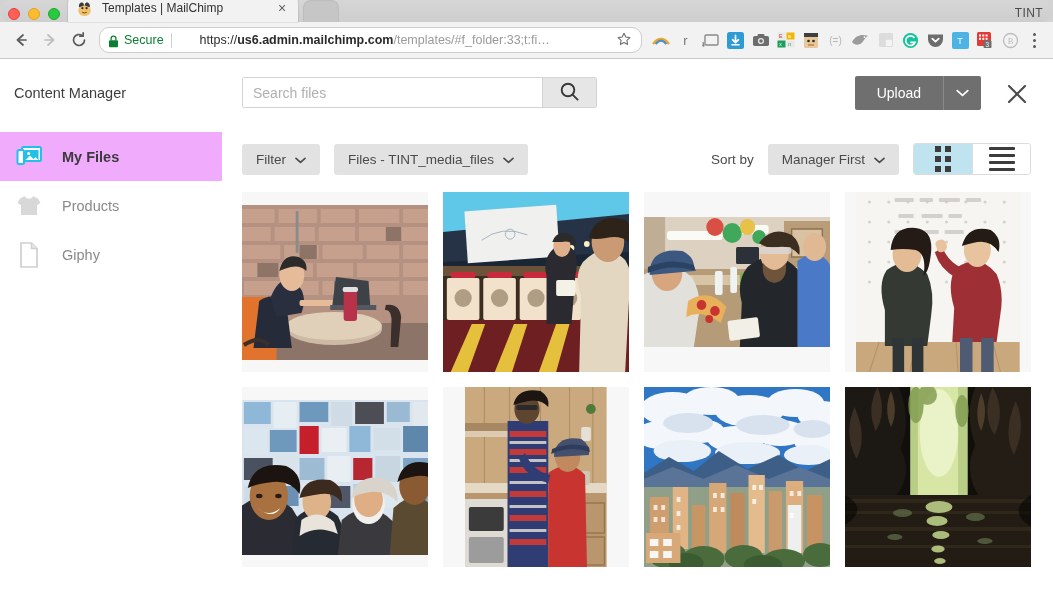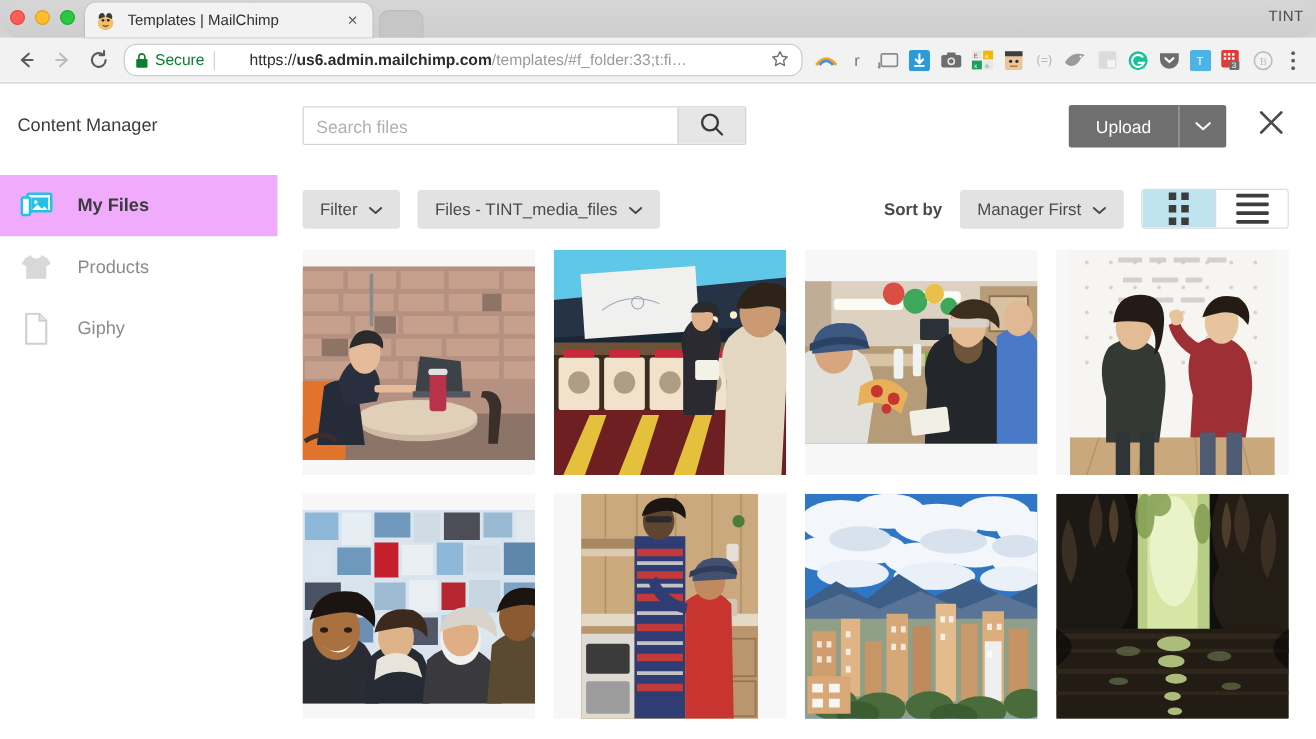--- a/index.html
+++ b/index.html
@@ -7,21 +7,21 @@
     width: 1053px; height: 591px;
     overflow: hidden;
     font-family: "Liberation Sans", sans-serif;
     background: #ffffff;
   }
 
   
   .browser-chrome { width: 1053px; background: #d3d3d3; }
 
   .tabstrip {
-    height: 30px; position: relative;
+    height: 22px; position: relative;
     display: flex; align-items: flex-end;
     background: linear-gradient(#d6d6d6, #cecece);
     border-radius: 14px;
   }
   .traffic-lights {
     position: absolute; left: 8px; top: 8px;
     display: flex; gap: 8px; align-items: center;
   }
   .tl { width: 12px; height: 12px; border-radius: 50%; display: block; }
   .tl.red    { background: #ff5f57; border: 1px solid #e0443e; }
@@ -119,21 +119,21 @@
     font-family: "Liberation Sans", sans-serif; font-size: 14px; color: #444;
     background: #fff;
   }
   .search-input::placeholder { color: #b0b0b0; }
   .search-btn {
     width: 54px; flex: 0 0 54px; background: #e6e6e6;
     border: none; border-left: 1px solid #d4d4d4;
     display: flex; align-items: center; justify-content: center; cursor: pointer;
   }
 
-  .cm-header-right { margin-left: auto; display: flex; align-items: center; gap: 22px; }
+  .cm-header-right { margin-left: auto; display: flex; align-items: flex-end; gap: 22px; }
   .upload-group { display: flex; align-items: stretch; height: 34px; }
   .upload-btn {
     background: #706f6f; color: #fff; border: none;
     font-family: "Liberation Sans", sans-serif; font-size: 14px;
     padding: 0 22px; border-radius: 2px 0 0 2px; cursor: pointer;
   }
   .upload-caret {
     background: #706f6f; color: #fff; border: none;
     border-left: 1px solid #8a8a8a; width: 38px;
     border-radius: 0 2px 2px 0; cursor: pointer;
@@ -162,21 +162,21 @@
 
   .filterbar { display: flex; align-items: center; height: 66px; }
   .pill {
     background: #e2e2e2; border: none; border-radius: 3px;
     font-family: "Liberation Sans", sans-serif; font-size: 13.5px; color: #4a4a4a;
     height: 31px; padding: 0 14px; cursor: pointer;
     display: inline-flex; align-items: center; gap: 9px;
   }
   .filterbar .pill + .pill { margin-left: 14px; }
   .filter-right { margin-left: auto; display: flex; align-items: center; gap: 14px; }
-  .sortby-label { font-size: 13.5px; color: #4a4a4a; font-weight: bold; }
+  .sortby-label { font-size: 13.5px; color: #4a4a4a; }
 
   .viewtoggle {
     display: flex; border: 1px solid #dcdcdc; border-radius: 3px;
     overflow: hidden; height: 32px; background: #fff;
   }
   .vt-btn {
     width: 58px; flex: 0 0 58px; background: #fff; border: none;
     display: flex; align-items: center; justify-content: center; cursor: pointer;
   }
   .vt-btn.active { background: #bfe4f0; }

